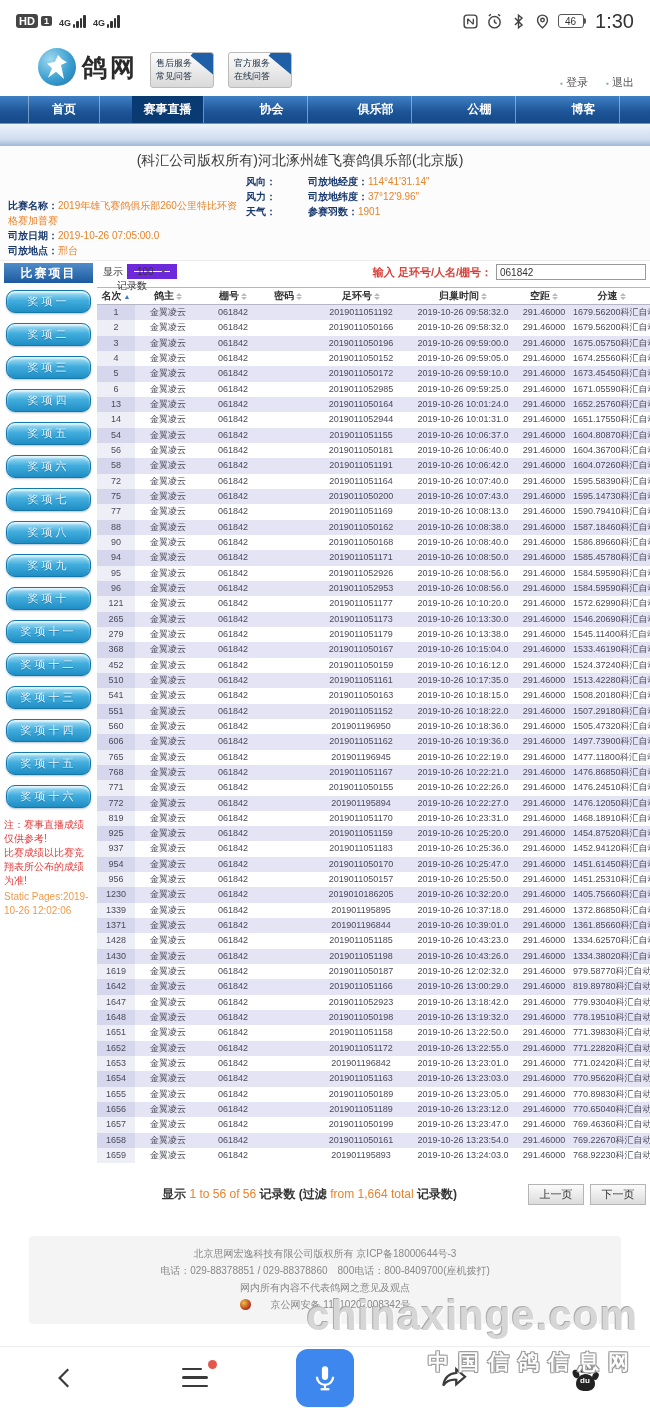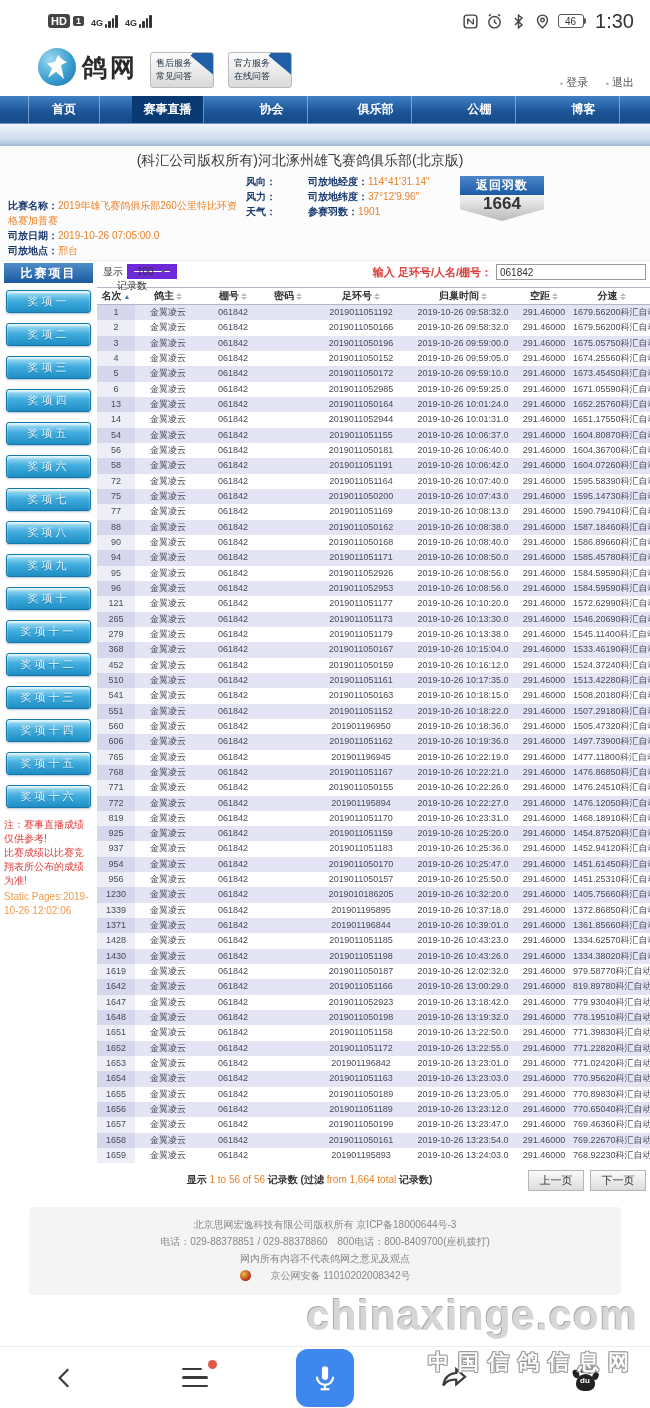--- a/index.html
+++ b/index.html
@@ -5,21 +5,21 @@
   * { margin:0; padding:0; box-sizing:border-box; }
   html,body { width:650px; }
   body {
     height:1408px; position:relative; overflow:hidden; background:#fff;
     font-family:"Liberation Sans","DejaVu Sans",sans-serif; color:#333;
   }
   
   .statusbar { height:42px; display:flex; align-items:center; padding:0 16px; background:#fff; }
   .sb-left,.sb-right { display:flex; align-items:center; gap:7px; }
   .sb-right { margin-left:auto; }
-  .hd-badge { background:#444; color:#fff; font-size:11px; font-weight:bold; border-radius:3px; padding:1px 3px;margin-left:32px; }
+  .hd-badge { background:#444; color:#fff; font-size:11px; font-weight:bold; border-radius:3px; padding:1px 3px; }
   .hd-sub { background:#444; color:#fff; font-size:9px; font-weight:bold; border-radius:2px; padding:0 3px; margin-left:-4px; }
   .net { display:flex; align-items:flex-end; gap:1px; }
   .net .g { font-size:9px; font-weight:bold; color:#333; margin-right:1px; }
   .bars { display:flex; align-items:flex-end; gap:1px; }
   .bars i { display:block; width:2.5px; background:#333; border-radius:1px; }
   .sb-time { font-size:20px; color:#333; margin-left:2px; }
   .batt { display:flex; align-items:center; }
   .batt .cell { width:26px; height:14px; border:1.5px solid #555; border-radius:3px; font-size:10px; color:#333; display:flex; align-items:center; justify-content:center; }
   .batt .tip { width:2.5px; height:6px; background:#555; border-radius:0 2px 2px 0; }
   .sb-ic { width:17px; height:17px; }
@@ -58,21 +58,21 @@
   .shield { width:84px; margin-top:2px; cursor:pointer; }
   .shield .top { background:linear-gradient(#4a86c8,#1d5ba5); color:#fff; font-size:12px; font-weight:bold;
     text-align:center; padding:2px 0; letter-spacing:1px; }
   .shield .bot { background:linear-gradient(#f4f4f4,#b9b9bd); color:#333; font-size:17px; font-weight:bold; text-align:center;
     padding:1px 0 10px 0; clip-path:polygon(0 0,100% 0,100% 55%,50% 100%,0 55%); }
   
   .main { display:flex; align-items:flex-start; }
   .sidebar { width:97px; padding:2px 4px 0 4px; flex-shrink:0; }
   .side-h { height:20px; background:linear-gradient(#4f8cc9,#1c5aa0); color:#fff; font-size:12px; font-weight:bold;
     display:flex; align-items:center; justify-content:center; letter-spacing:2px; margin-bottom:7px; }
-  .pill { width:85px; height:23px; margin:0 auto 10px auto; border-radius:3px; cursor:pointer;
+  .pill { width:85px; height:23px; margin:0 auto 10px auto; border-radius:9px; cursor:pointer;
     background:linear-gradient(#aee4f8,#43aede 45%,#1e8ec4); border:1.5px solid #1578ad;
     color:#eaf7ff; font-size:11px; display:flex; align-items:center; justify-content:center; letter-spacing:3px;
     box-shadow:inset 0 2px 2px rgba(255,255,255,.7), 0 1px 2px rgba(0,60,100,.3); text-shadow:0 1px 1px #1578ad; }
   .side-note { font-size:10px; color:#e03a3a; line-height:14px; margin-top:2px; }
   .side-static { font-size:10px; color:#f09a4a; line-height:14px; margin-top:2px; word-break:break-all; }
   .content { flex:1; min-width:0; }
   
   .toolbar { height:26px; display:flex; align-items:flex-start; padding:3px 4px 0 6px; }
   .pagesize-wrap { font-size:10px; color:#333; }
   .pagesize-row { display:flex; align-items:center; gap:4px; }
@@ -91,21 +91,21 @@
   .sort i.tu { border-bottom:3px solid #b9b9c9; }
   .sort i.td2 { border-top:3px solid #b9b9c9; }
   .trow { display:flex; height:15.34px; line-height:15.34px; }
   .td { font-size:9px; color:#4a4a5a; text-align:center; white-space:nowrap; overflow:hidden; }
   .trow.even { background:#e4e4f4; } .trow.odd { background:#fff; }
   .trow.even .c0 { background:#d6d6ec; } .trow.odd .c0 { background:#eeeef7; }
   .c0 { width:38px; } .c1 { width:66px; } .c2 { width:64px; } .c3 { width:46px; }
   .c4 { width:100px; } .c5 { width:104px; } .c6 { width:58px; } .c7 { flex:1; }
   
   .tfoot { display:flex; align-items:center; padding:6px 4px 0 0; }
-  .tsummary { font-size:10px; color:#555; margin:4px auto; }
+  .tsummary { font-size:12px; color:#555; margin:17px auto; }
   .tsummary b { color:#333; } .tsummary .orange { color:#e8832a; }
   .pgbtn { width:56px; height:21px; margin-left:6px; background:linear-gradient(#fbfbfb,#dcdcdc); border:1px solid #b5b5b5;
     font-size:11px; color:#333; display:flex; align-items:center; justify-content:center; cursor:pointer; }
   
   .sitefooter { width:592px; margin:16px auto 0 auto; background:#f4f4f4; border-radius:4px; padding:9px 0;
     text-align:center; font-size:10px; color:#888; line-height:17px; }
   .beian { display:inline-flex; align-items:center; gap:20px; }
   .beian .medal { width:11px; height:11px; border-radius:50%; background:radial-gradient(circle at 35% 35%, #f0c040, #b03020 70%); display:inline-block; }
   
   .watermark { position:absolute; right:12px; top:1292px; text-align:right; pointer-events:none; z-index:6;margin-left:33px; }
@@ -217,24 +217,20 @@
     <div class="ig-col ig-c2">
         <div><span class="lab">风向：</span><span class="val"></span></div>
         <div><span class="lab">风力：</span><span class="val"></span></div>
         <div><span class="lab">天气：</span><span class="val"></span></div>
       </div>
     <div class="ig-col ig-c3">
         <div><span class="lab">司放地经度：</span><span class="val">114°41'31.14"</span></div>
         <div><span class="lab">司放地纬度：</span><span class="val">37°12'9.96"</span></div>
         <div><span class="lab">参赛羽数：</span><span class="val">1901</span></div>
       </div>
-    <div class="shield">
-      <div class="top">返回羽数</div>
-      <div class="bot">1664</div>
-    </div>
   </div>
 </div>
 
 <div class="main">
   <div class="sidebar">
     <div class="side-h">比赛项目</div>
     <div>
         <div class="pill">奖项一</div>
         <div class="pill">奖项二</div>
         <div class="pill">奖项三</div>

